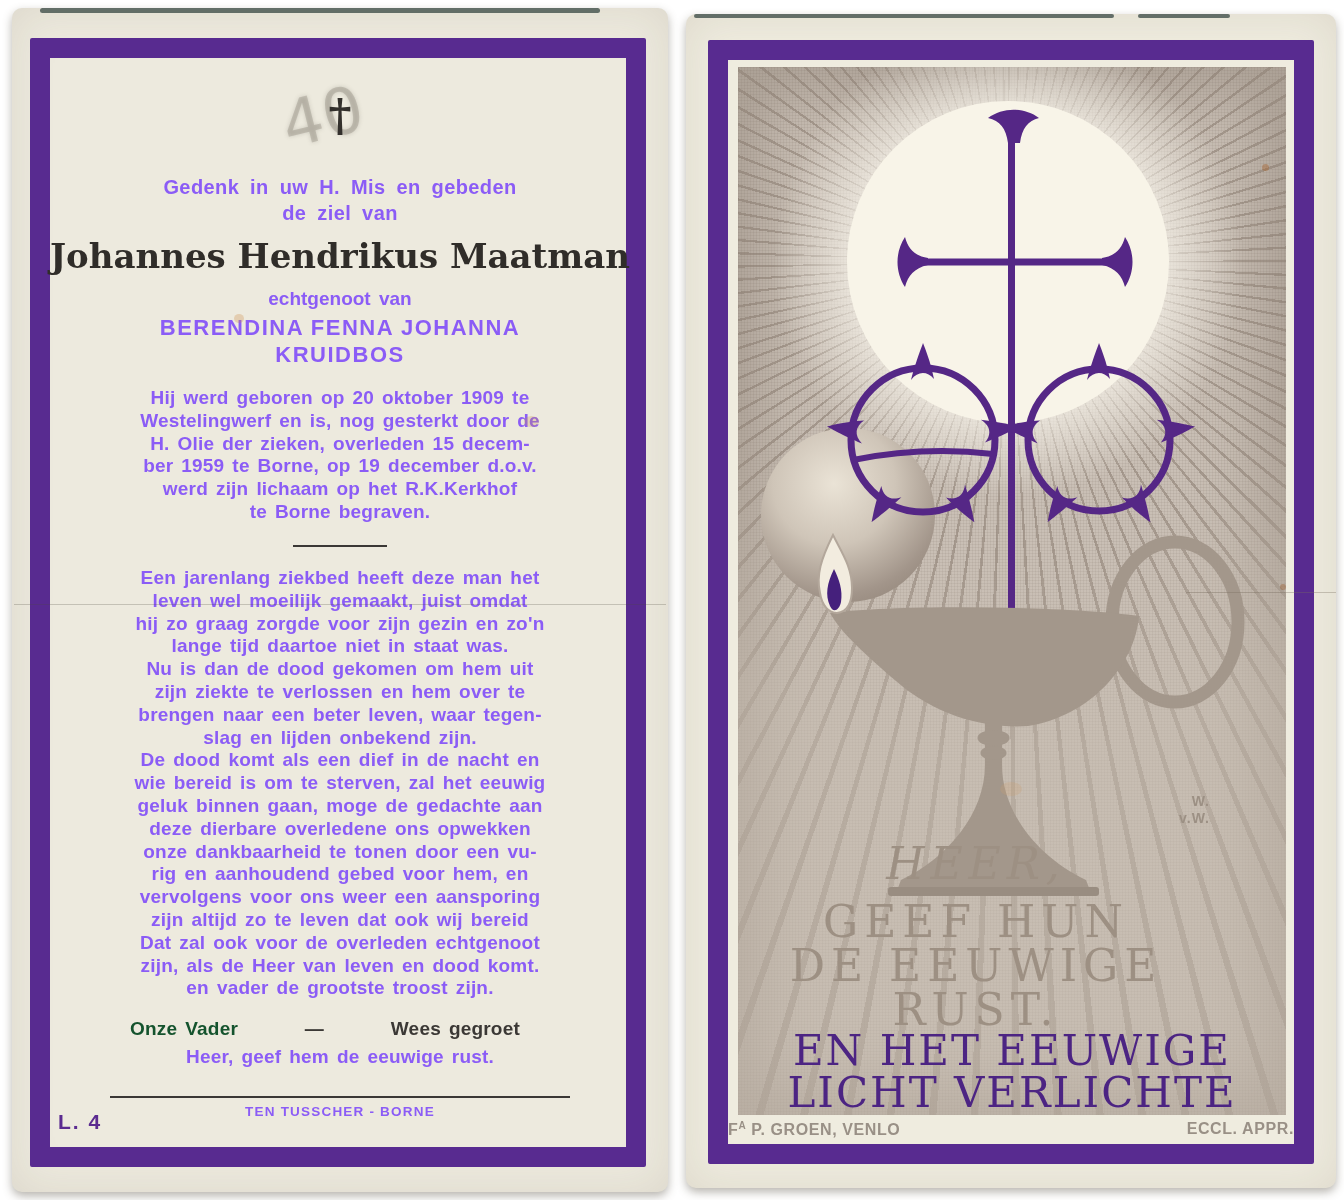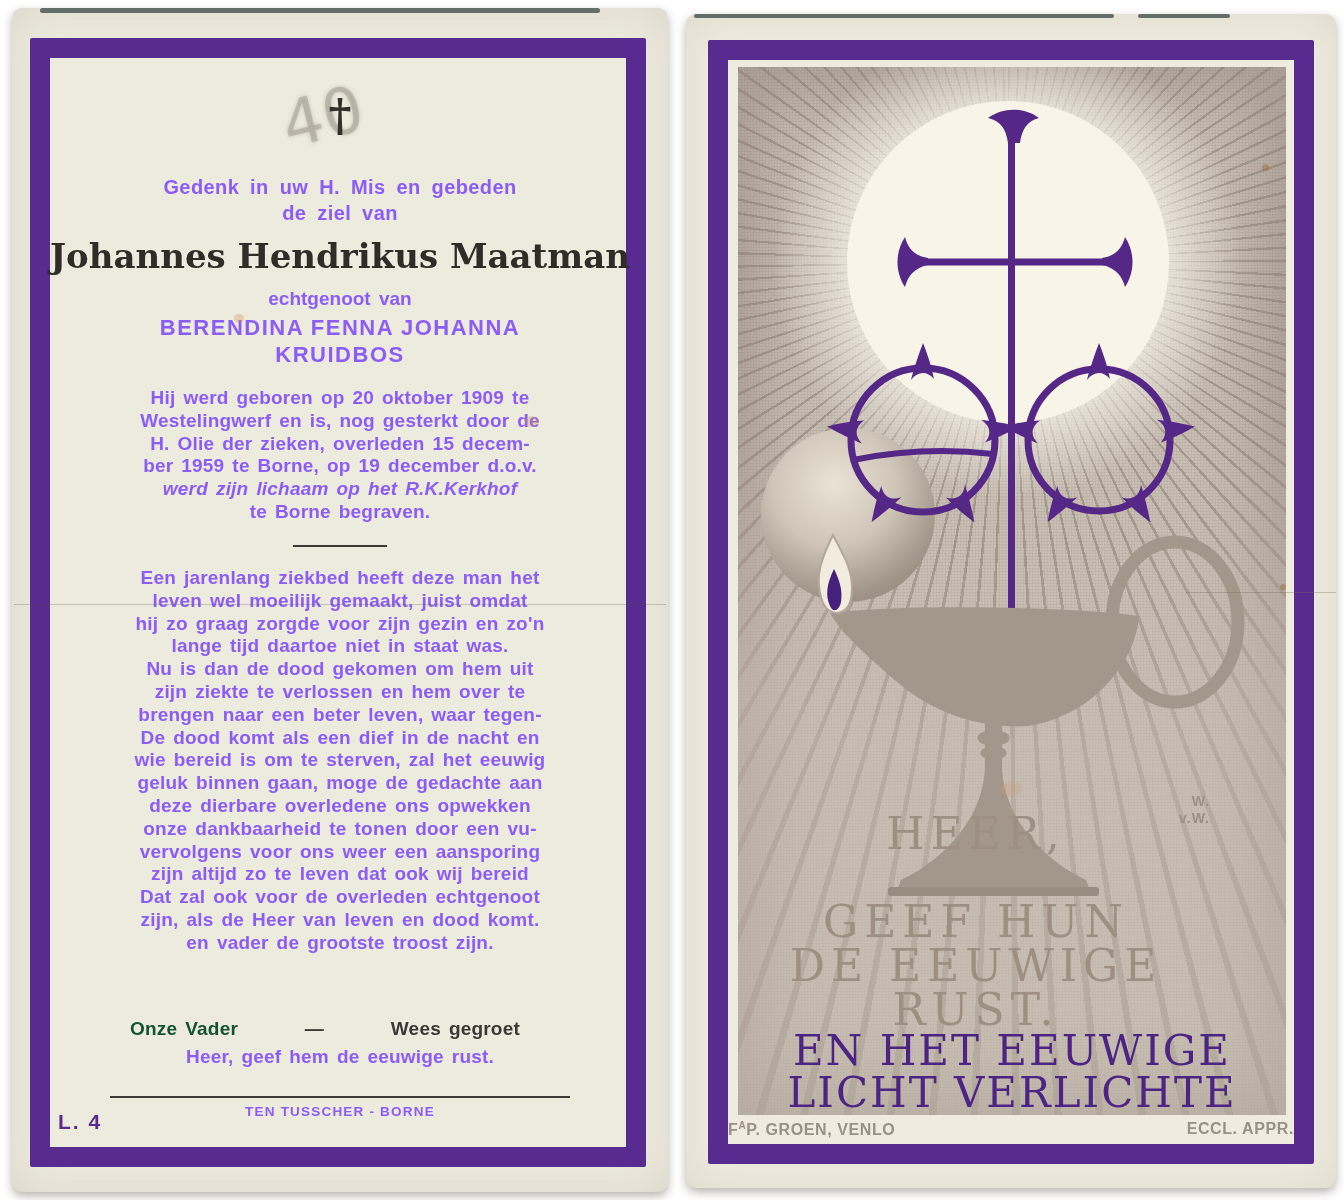--- a/index.html
+++ b/index.html
@@ -52,21 +52,21 @@
   .plate-title { position:absolute; width:100%; text-align:center;
                  font-family:"DejaVu Serif", serif; }
   .plate-title.gray   { color:#9d9083; font-size:44px; letter-spacing:6px; transform:translateX(-36px); }
   .plate-title.purple { color:#4c2483; font-size:42px; letter-spacing:2px; }
   .monogram { position:absolute; right:76px; top:726px; text-align:right;
               font-size:14px; font-weight:bold; color:#9c9084; line-height:17px; letter-spacing:1px; }
   #imprint-row { position:absolute; left:42px; right:42px; top:1106px; display:flex;
                  justify-content:space-between; font-size:16px; font-weight:700;
                  color:#999086; letter-spacing:.6px; }
   #publisher sup { font-size:10px; }
-  #publisher .pub-name { }
+  #publisher .pub-name { margin-left:5px; }
 </style>
 </head>
 <body>
 
 <div class="card" id="left-card">
   <div class="edge-shadow" style="left:28px; width:560px;"></div>
   <div id="left-frame"></div>
 
   <div class="pencil-note">40</div>
 
@@ -78,39 +78,41 @@
   <div class="lc-line lc-name" style="top:228px;">Johannes Hendrikus Maatman</div>
   <div class="lc-line lc-rel" style="top:280px;">echtgenoot van</div>
   <div class="lc-line lc-caps" style="top:307px;">BERENDINA FENNA JOHANNA</div>
   <div class="lc-line lc-caps" style="top:334px;">KRUIDBOS</div>
 
   <div style="position:absolute; top:379px; width:100%;">
     <div class="lc-line lc-body" style="position:static;">Hij werd geboren op 20 oktober 1909 te</div>
     <div class="lc-line lc-body" style="position:static;">Westelingwerf en is, nog gesterkt door de</div>
     <div class="lc-line lc-body" style="position:static;">H. Olie der zieken, overleden 15 decem-</div>
     <div class="lc-line lc-body" style="position:static;">ber 1959 te Borne, op 19 december d.o.v.</div>
-    <div class="lc-line lc-body" style="position:static;font-style:italic;">werd zijn lichaam op het R.K.Kerkhof</div>
+    <div class="lc-line lc-body" style="position:static;">werd zijn lichaam op het R.K.Kerkhof</div>
     <div class="lc-line lc-body" style="position:static;">te Borne begraven.</div>
   </div>
 
   <div class="lc-divider" style="top:537px; width:94px;"></div>
 
   <div style="position:absolute; top:559px; width:100%;">
     <div class="lc-line lc-body" style="position:static;">Een jarenlang ziekbed heeft deze man het</div>
     <div class="lc-line lc-body" style="position:static;">leven wel moeilijk gemaakt, juist omdat</div>
     <div class="lc-line lc-body" style="position:static;">hij zo graag zorgde voor zijn gezin en zo'n</div>
     <div class="lc-line lc-body" style="position:static;">lange tijd daartoe niet in staat was.</div>
     <div class="lc-line lc-body" style="position:static;">Nu is dan de dood gekomen om hem uit</div>
     <div class="lc-line lc-body" style="position:static;">zijn ziekte te verlossen en hem over te</div>
     <div class="lc-line lc-body" style="position:static;">brengen naar een beter leven, waar tegen-</div>
+    <div class="lc-line lc-body" style="position:static;">slag en lijden onbekend zijn.</div>
     <div class="lc-line lc-body" style="position:static;">De dood komt als een dief in de nacht en</div>
     <div class="lc-line lc-body" style="position:static;">wie bereid is om te sterven, zal het eeuwig</div>
     <div class="lc-line lc-body" style="position:static;">geluk binnen gaan, moge de gedachte aan</div>
     <div class="lc-line lc-body" style="position:static;">deze dierbare overledene ons opwekken</div>
     <div class="lc-line lc-body" style="position:static;">onze dankbaarheid te tonen door een vu-</div>
+    <div class="lc-line lc-body" style="position:static;">rig en aanhoudend gebed voor hem, en</div>
     <div class="lc-line lc-body" style="position:static;">vervolgens voor ons weer een aansporing</div>
     <div class="lc-line lc-body" style="position:static;text-align:center;">zijn altijd zo te leven dat ook wij bereid</div>
     <div class="lc-line lc-body" style="position:static;">Dat zal ook voor de overleden echtgenoot</div>
     <div class="lc-line lc-body" style="position:static;">zijn, als de Heer van leven en dood komt.</div>
     <div class="lc-line lc-body" style="position:static;">en vader de grootste troost zijn.</div>
   </div>
 
   <div style="position:absolute; top:1010px; left:118px; width:390px; display:flex; justify-content:space-between;" class="lc-body">
     <span style="color:#14532d;">Onze Vader</span>
     <span style="color:#3b3835;">—</span>
@@ -195,21 +197,21 @@
         <path d="M247 698 C247 746 210 791 163 813 L158 826 L353 826 L348 813 C301 791 264 746 264 698 Z"></path>
         <rect x="150" y="820" width="211" height="9" rx="3" fill="#998d81"></rect>
       </g>
     </svg>
 
     <div class="monogram">
       <div>W.</div>
       <div>v.W.</div>
     </div>
 
-    <div class="plate-title gray" style="top:741px;">HEER,</div>
+    <div class="plate-title gray" style="top:771px;font-style:italic;">HEER,</div>
     <div class="plate-title gray" style="top:829px;">GEEF HUN</div>
     <div class="plate-title gray" style="top:873px;">DE EEUWIGE</div>
     <div class="plate-title purple" style="top:959px;">EN HET EEUWIGE</div>
     <div class="plate-title gray" style="top:917px;">RUST.</div>
     <div class="plate-title purple" style="top:1001px;">LICHT VERLICHTE HEN</div>
   </div>
 
   <div id="imprint-row">
     <span id="publisher"><span>F</span><sup>A</sup><span class="pub-name">P. GROEN, VENLO</span></span>
     <span>ECCL. APPR.</span>

